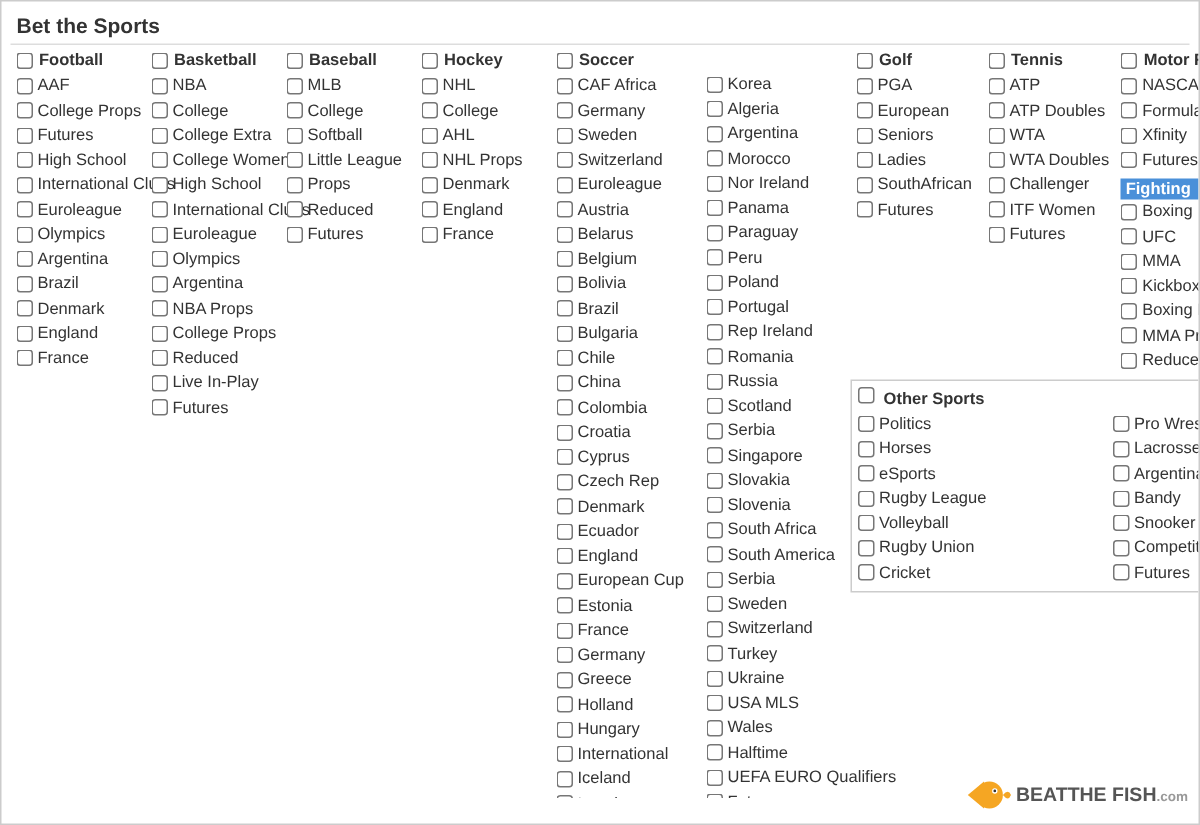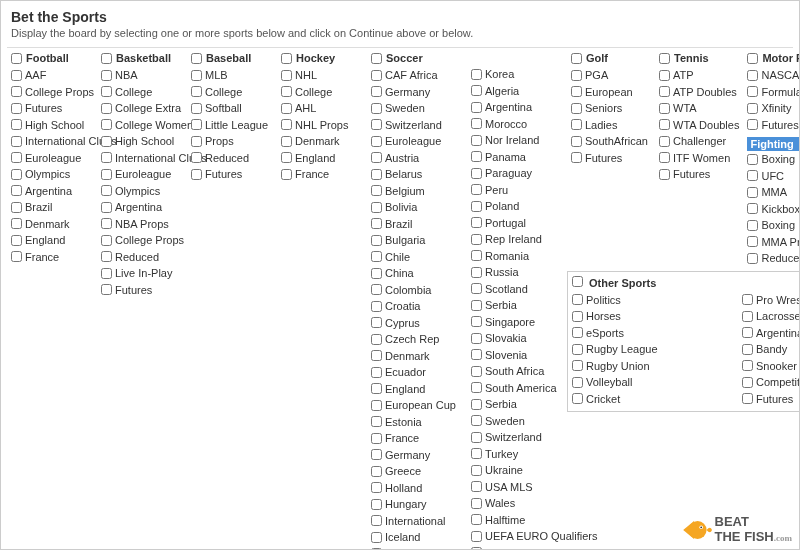--- a/index.html
+++ b/index.html
@@ -97,37 +97,37 @@
       display: flex;
       align-items: center;
       gap: 2px;
     }
     .fish-icon {
       width: 36px;
       height: 28px;
     }
     .beat-fish-text {
       display: flex;
-      flex-direction: column;
+      flex-direction: row;
       line-height: 1.1;
+      text-align: right;
     }
     .beat-text {
       font-size: 13px;
       font-weight: bold;
       color: #555;
     }
     .fish-text {
       font-size: 13px;
       font-weight: bold;
       color: #555;
     }
     .fish-com {
       font-size: 9px;
       color: #999;
-      font-family: Liberation Serif, serif;
     }
     .divider-line {
       border-top: 1px solid #ddd;
       margin: 0 6px 4px 6px;
     }
     .soccer-column {
       min-width: 100px;
     }
     .col-golf { min-width: 88px; }
     .col-tennis { min-width: 88px; }
@@ -141,21 +141,20 @@
       display: flex;
       flex-direction: row;
       gap: 0;
     }
   </style>
 </head>
 <body>
 
 <div class="page-header">
   <div class="page-title">Bet the Sports</div>
-  <div class="page-subtitle">Display the board by selecting one or more sports below and click on Continue above or below.</div>
 </div>
 <div class="divider-line"></div>
 
 <div class="main-content">
 
   <div class="sport-column">
     <div class="column-header">
       <input type="checkbox" style="">
       <span>Football</span>
     </div>
@@ -755,25 +754,25 @@
             <div class="sport-item">
               <input type="checkbox" style="">
               <label>eSports</label>
             </div>
             <div class="sport-item">
               <input type="checkbox" style="">
               <label>Rugby League</label>
             </div>
             <div class="sport-item">
               <input type="checkbox" style="">
+              <label>Volleyball</label>
+            </div>
+            <div class="sport-item">
+              <input type="checkbox" style="">
               <label>Rugby Union</label>
-            </div>
-            <div class="sport-item">
-              <input type="checkbox" style="">
-              <label>Volleyball</label>
             </div>
             <div class="sport-item">
               <input type="checkbox" style="">
               <label>Cricket</label>
             </div>
           </div>
         <div id="other-col2">
             <div class="sport-item">
               <input type="checkbox" style="">
               <label>Pro Wrestling</label>

